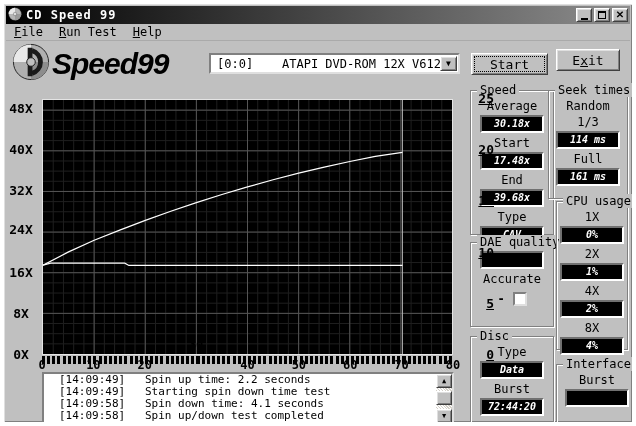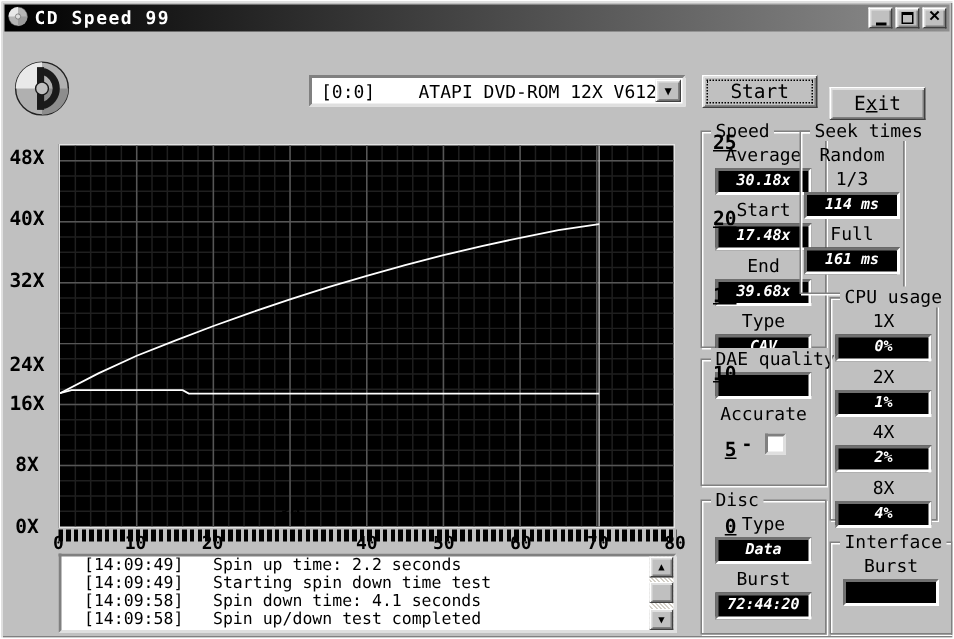--- a/index.html
+++ b/index.html
@@ -4,21 +4,21 @@
 <style>
   :root{
     --window-bg:#c0c0c0; --titlebar-start:#000000; --titlebar-end:#8e8e8e;
     --chart-bg:#000000; --grid-minor:#1f1f1f; --grid-major:#565656;
     --curve:#ffffff; --end-marker:#b4b4b4; --value-bg:#000000; --value-fg:#ffffff;
     --field-bg:#ffffff; --text:#000000;
   }
   *{box-sizing:border-box; margin:0; padding:0;}
   body{background:#555; font-family:"DejaVu Sans Mono","Liberation Mono",monospace; font-size:12px; color:var(--text);}
   .window{position:relative; width:636px; height:426px; background:var(--window-bg);
-    border:1px solid #ffffff; box-shadow:inset 1px 1px 0 #dfdfdf, inset -1px -1px 0 #808080; overflow:hidden;}
+    border:4px solid #ffffff; box-shadow:inset 1px 1px 0 #dfdfdf, inset -1px -1px 0 #808080; overflow:hidden;}
   
   .titlebar{position:absolute; left:2px; top:2px; right:2px; height:18px;
     background:linear-gradient(to right,var(--titlebar-start),var(--titlebar-end));
     display:flex; align-items:center; padding:0 2px; color:#fff;}
   .titlebar .title-text{margin-left:4px; font-weight:bold; letter-spacing:1px;}
   .winbtns{margin-left:auto; display:flex; gap:2px;}
   .winbtn{width:16px; height:14px; background:var(--window-bg); border:1px solid; border-color:#fff #404040 #404040 #fff;
     box-shadow:inset 1px 1px 0 #dfdfdf, inset -1px -1px 0 #808080; display:flex; align-items:center; justify-content:center;
     font-size:9px; font-weight:bold; color:#000; padding:0; cursor:default;}
   .g-min{width:7px; height:2px; background:#000; margin-top:7px;}
@@ -33,21 +33,21 @@
   .logo-text{font-family:"Liberation Sans","DejaVu Sans",sans-serif; font-weight:900; font-style:italic; font-size:30px; letter-spacing:-1px; margin-left:2px;}
   .combo{position:absolute; left:205px; top:49px; width:251px; height:21px; background:var(--field-bg);
     border:2px solid; border-color:#808080 #dfdfdf #dfdfdf #808080; display:flex; align-items:center;}
   .combo-text{white-space:pre; padding-left:6px; flex:1; overflow:hidden;}
   .combo-arrow{width:17px; height:15px; margin-right:1px; background:var(--window-bg); border:1px solid; border-color:#fff #404040 #404040 #fff;
     box-shadow:inset 1px 1px 0 #dfdfdf, inset -1px -1px 0 #808080; font-size:8px; line-height:14px; text-align:center; cursor:default;}
   .pushbtn{position:absolute; height:22px; background:var(--window-bg); border:1px solid; border-color:#fff #404040 #404040 #fff;
     box-shadow:inset 1px 1px 0 #dfdfdf, inset -1px -1px 0 #808080; font-family:inherit; font-size:13px; text-align:center; cursor:default;}
   .pushbtn.focus{outline:1px dotted #000; outline-offset:-4px;}
   #start-btn{left:467px; top:49px; width:77px;}
-  #exit-btn{left:552px; top:57px; width:64px;}
+  #exit-btn{left:552px; top:45px; width:64px;}
   
   #plot{position:absolute; left:38px; top:95px; width:411px; height:256px; background:var(--chart-bg);
     border:1px solid #e4e4e4;}
   #chart-svg{display:block; width:100%; height:100%;}
   .ytick,.xtick{position:absolute; font-weight:bold; font-size:13px; z-index:1;}
   .ytick.left{left:0; width:34px; text-align:center;}
   .ytick.right{left:464px; width:26px; text-align:right;text-decoration:underline;}
   .xtick{width:22px; text-align:center; font-size:12px;}
   #ticksrow{position:absolute; left:38px; top:352px; width:412px; height:8px; z-index:3;
     background:repeating-linear-gradient(90deg,#000 0 3px,transparent 3px 5.15px);}
@@ -66,21 +66,21 @@
   
   .group{position:absolute; border:1px solid #808080; box-shadow:1px 1px 0 #fff, inset 1px 1px 0 #fff; padding-top:6px;}
   .gtitle{position:absolute; top:-8px; left:6px; background:var(--window-bg); padding:0 3px; font-size:12px; white-space:pre;}
   .panel-label{text-align:center; font-size:12px; margin-top:2px; white-space:pre;}
   .value-box{margin:2px auto 3px; width:64px; height:18px; line-height:14px; text-align:center;
     font-weight:bold; font-size:10px; color:var(--value-fg); background:var(--value-bg);
     border:2px solid; border-color:#707070 #fff #fff #707070; white-space:pre;font-style:italic;}
   #g-speed{left:466px; top:86px; width:84px; height:145px;}
   #g-dae{left:466px; top:238px; width:84px; height:85px;}
   #g-disc{left:466px; top:332px; width:84px; height:90px;}
-  #g-seek{left:532px; top:86px; width:70px; height:109px;}
+  #g-seek{left:544px; top:86px; width:80px; height:109px;}
   #g-cpu{left:552px; top:197px; width:72px; height:149px;}
   #g-iface{left:552px; top:360px; width:82px; height:62px;}
   .dae-row{display:flex; align-items:center; justify-content:center; gap:8px; margin-top:6px;}
   .dash{font-weight:bold;}
   .checkbox{width:14px; height:14px; background:var(--field-bg); border:2px solid; border-color:#808080 #dfdfdf #dfdfdf #808080; display:inline-block; cursor:default;}
 </style>
 </head>
 <body>
 
 <div class="window">
@@ -101,32 +101,38 @@
         </button>
       <button class="winbtn">
           <span class="g-max"></span>
         </button>
       <button class="winbtn">
           <span class="g-close">✕</span>
         </button>
     </span>
   </div>
 
+  <div class="menubar" id="menubar">
+      <span class="menu-item"><u>F</u>ile</span>
+      <span class="menu-item"><u>R</u>un Test</span>
+      <span class="menu-item"><u>H</u>elp</span>
+    </div>
 
   <div class="logo">
     <span>
       <svg width="38" height="38" viewBox="0 0 40 40">
         <circle cx="20" cy="20" r="18.5" fill="#b0b0b0" stroke="#222"></circle>
         <path d="M20 1.5 A18.5 18.5 0 0 0 1.5 20 L20 20 Z" fill="#e9e9e9"></path>
         <path d="M20 38.5 A18.5 18.5 0 0 0 38.5 20 L20 20 Z" fill="#8d8d8d"></path>
         <rect x="16.5" y="5" width="5" height="30" fill="#1a1a1a"></rect>
         <path d="M21 8 A 12.5 12.5 0 0 1 21 32" stroke="#1a1a1a" stroke-width="5" fill="none"></path>
         <circle cx="20" cy="20" r="4.5" fill="#c0c0c0" stroke="#1a1a1a"></circle>
       </svg>
     </span>
+    <span class="logo-text">Speed99</span>
   </div>
 
   <div class="combo">
     <span class="combo-text">[0:0]    ATAPI DVD-ROM 12X V612A</span>
     <span class="combo-arrow">▼</span>
   </div>
   <button class="pushbtn focus" id="start-btn">Start</button>
   <button class="pushbtn" id="exit-btn">E<u>x</u>it</button>
 
   <div id="yleft"></div>
@@ -289,21 +295,21 @@
     <span class="gtitle">Interface</span>
     <div class="fields">
         <div class="panel-label">Burst</div>
         <div class="value-box"></div>
       </div>
   </div>
 
 <div class="ytick left" style="top: 97.24px;">48X</div>
     <div class="ytick left" style="top: 138.2px;">40X</div>
     <div class="ytick left" style="top: 179.16px;">32X</div>
-    <div class="ytick left" style="top: 235px;">24X</div>
+    <div class="ytick left" style="top: 218px;">24X</div>
     <div class="ytick left" style="top: 261.08px;">16X</div>
     <div class="ytick left" style="top: 302.04px;">8X</div>
     <div class="ytick left" style="top: 343px;">0X</div>
     <div class="ytick right" style="top: 87px;">25</div>
     <div class="ytick right" style="top: 138.2px;">20</div>
     <div class="ytick right" style="top: 189.4px;">15</div>
     <div class="ytick right" style="top: 240.6px;">10</div>
     <div class="ytick right" style="top: 291.8px;">5</div>
     <div class="ytick right" style="top: 343px;">0</div>
     <div class="xtick" style="top: 354px; left: 27px;">0</div>

